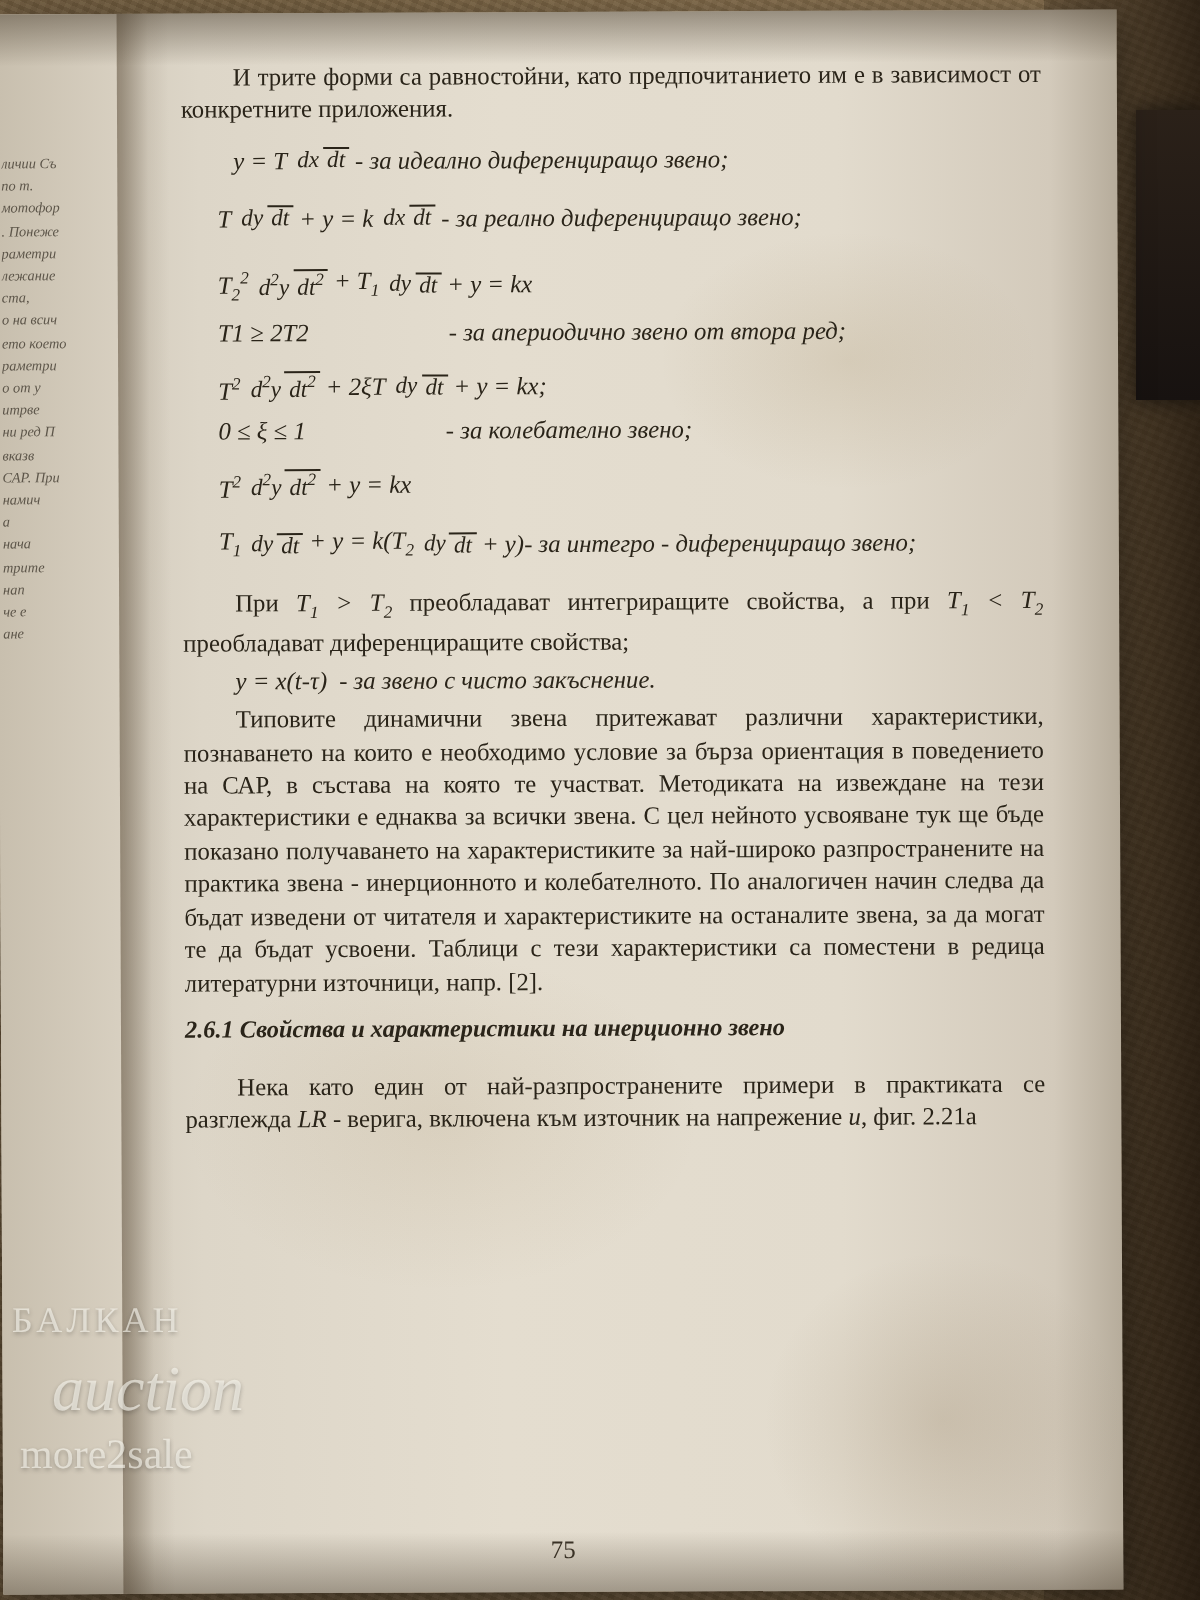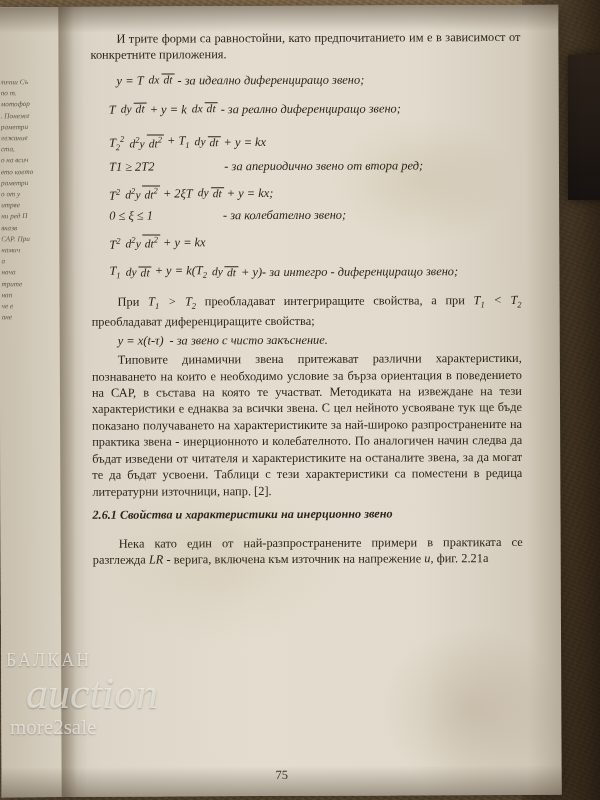--- a/index.html
+++ b/index.html
@@ -101,21 +101,21 @@
 
   
   .wm{
     position:absolute;left:0;top:648px;width:320px;
     color:rgba(250,248,240,.62);
     font-family:"Liberation Serif", serif;
     pointer-events:none;
     text-shadow:0 1px 2px rgba(0,0,0,.25);
   }
   .wm .l1{font-size:18px;letter-spacing:2px;line-height:24px;padding-left:6px;}
-  .wm .l2{font-size:44px;line-height:44px;padding-left:26px;font-style:italic;}
+  .wm .l2{font-size:32px;line-height:44px;padding-left:26px;font-style:italic;}
   .wm .l3{font-size:21px;line-height:22px;padding-left:10px;}
 </style>
 </head>
 <body>
 
 <div class="scene">
   <div class="bg"></div>
   <div class="bg-right-dark"></div>
   <div class="dark-slab"></div>
 

